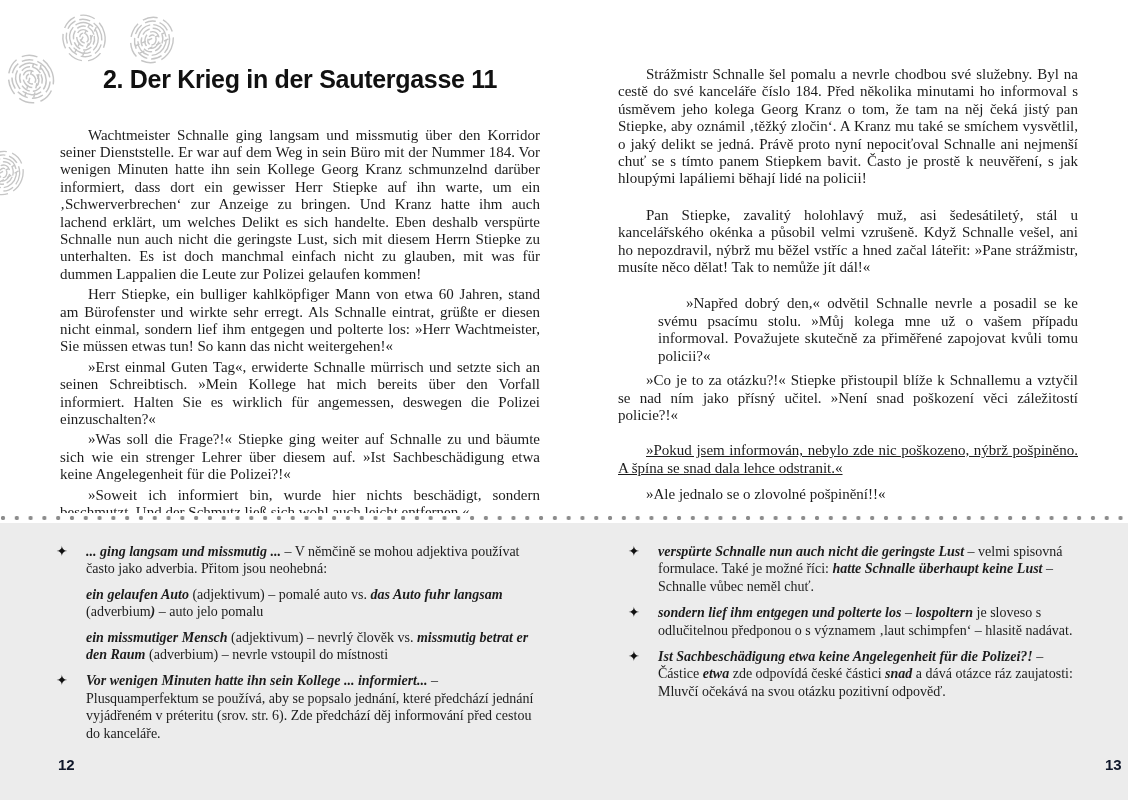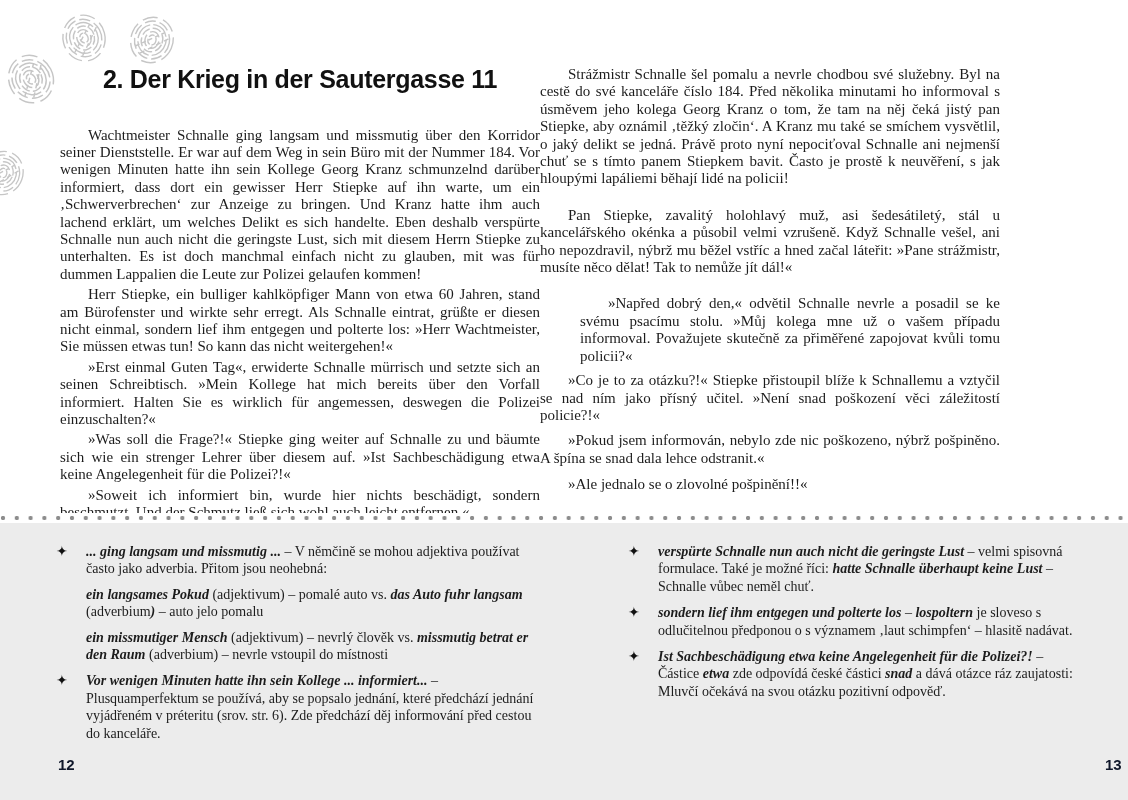--- a/index.html
+++ b/index.html
@@ -13,38 +13,39 @@
   body{font-family:"Liberation Serif","DejaVu Serif",serif;color:var(--ink);}
   .spread{position:relative;width:1128px;height:800px;}
 
   .fp-layer{position:absolute;left:0;top:0;z-index:0;pointer-events:none;}
 
   .pages-top{
     position:relative;z-index:1;
     height:513px;
     display:grid;
     grid-template-columns:480px 460px;
+    column-gap:78px;
     padding:66px 50px 0 60px;
   }
   .page-title{
     font-family:"Liberation Sans","DejaVu Sans",sans-serif;
     font-weight:700;font-size:25px;line-height:1.1;
     letter-spacing:-0.3px;text-align:center;
     margin-bottom:33px;color:#111;
   }
   .para{
     font-size:15px;line-height:17.4px;
     text-align:justify;text-indent:28px;
   }
   .col-left .para{margin-bottom:3px;}
   .col-right .para{margin-bottom:0;}
   .col-right .para:nth-of-type(2){margin-top:19px;}
   .col-right .para:nth-of-type(3){margin-top:19px;margin-left:40px;}
   .col-right .para:nth-of-type(4){margin-top:7px;}
-  .col-right .para:nth-of-type(5){margin-top:8px;}
+  .col-right .para:nth-of-type(5){margin-top:18px;text-decoration:underline;}
   .col-right .para:nth-of-type(6){margin-top:9px;}
 
   .dotted-sep{
     position:relative;z-index:1;height:10px;width:1128px;background:#fff;
     background-image:radial-gradient(circle at 3px 5px, var(--dot) 1.8px, transparent 2.5px);
     background-size:13.8px 10px;background-repeat:repeat-x;
   }
 
   .notes-wrap{
     position:relative;z-index:1;
@@ -121,21 +122,21 @@
   </div>
 
   <div class="dotted-sep"></div>
 
   <div class="notes-wrap">
     <div class="notes-col left" id="left-notes">
         <div class="note">
           <span class="marker">✦</span>
           <div class="note-body">
             <p class="note-para"><span class="seg-i">... ging langsam und missmutig ... </span><span class="seg-n">– V němčině se mohou adjektiva používat často jako adverbia. Přitom jsou neohebná:</span></p>
-            <p class="note-para"><span class="seg-i">ein langsames Pokud </span><span class="seg-n">(adjektivum) – pomalé auto vs. </span><span class="seg-i">das Auto fuhr langsam </span><span class="seg-n">(adverbium</span><span class="seg-i">) </span><span class="seg-n">– auto jelo pomalu</span></p>
+            <p class="note-para"><span class="seg-i">ein gelaufen Auto </span><span class="seg-n">(adjektivum) – pomalé auto vs. </span><span class="seg-i">das Auto fuhr langsam </span><span class="seg-n">(adverbium</span><span class="seg-i">) </span><span class="seg-n">– auto jelo pomalu</span></p>
             <p class="note-para"><span class="seg-i">ein missmutiger Mensch </span><span class="seg-n">(adjektivum) – nevrlý člověk vs. </span><span class="seg-i">missmutig betrat er den Raum </span><span class="seg-n">(adverbium) – nevrle vstoupil do místnosti</span></p>
           </div>
         </div>
         <div class="note">
           <span class="marker">✦</span>
           <div class="note-body">
             <p class="note-para"><span class="seg-i">Vor wenigen Minuten hatte ihn sein Kollege ... informiert... </span><span class="seg-n">– Plusquamperfektum se používá, aby se popsalo jednání, které předchází jednání vyjádřeném v préteritu (srov. str. 6). Zde předchází děj informování před cestou do kanceláře.</span></p>
           </div>
         </div>
       </div>

